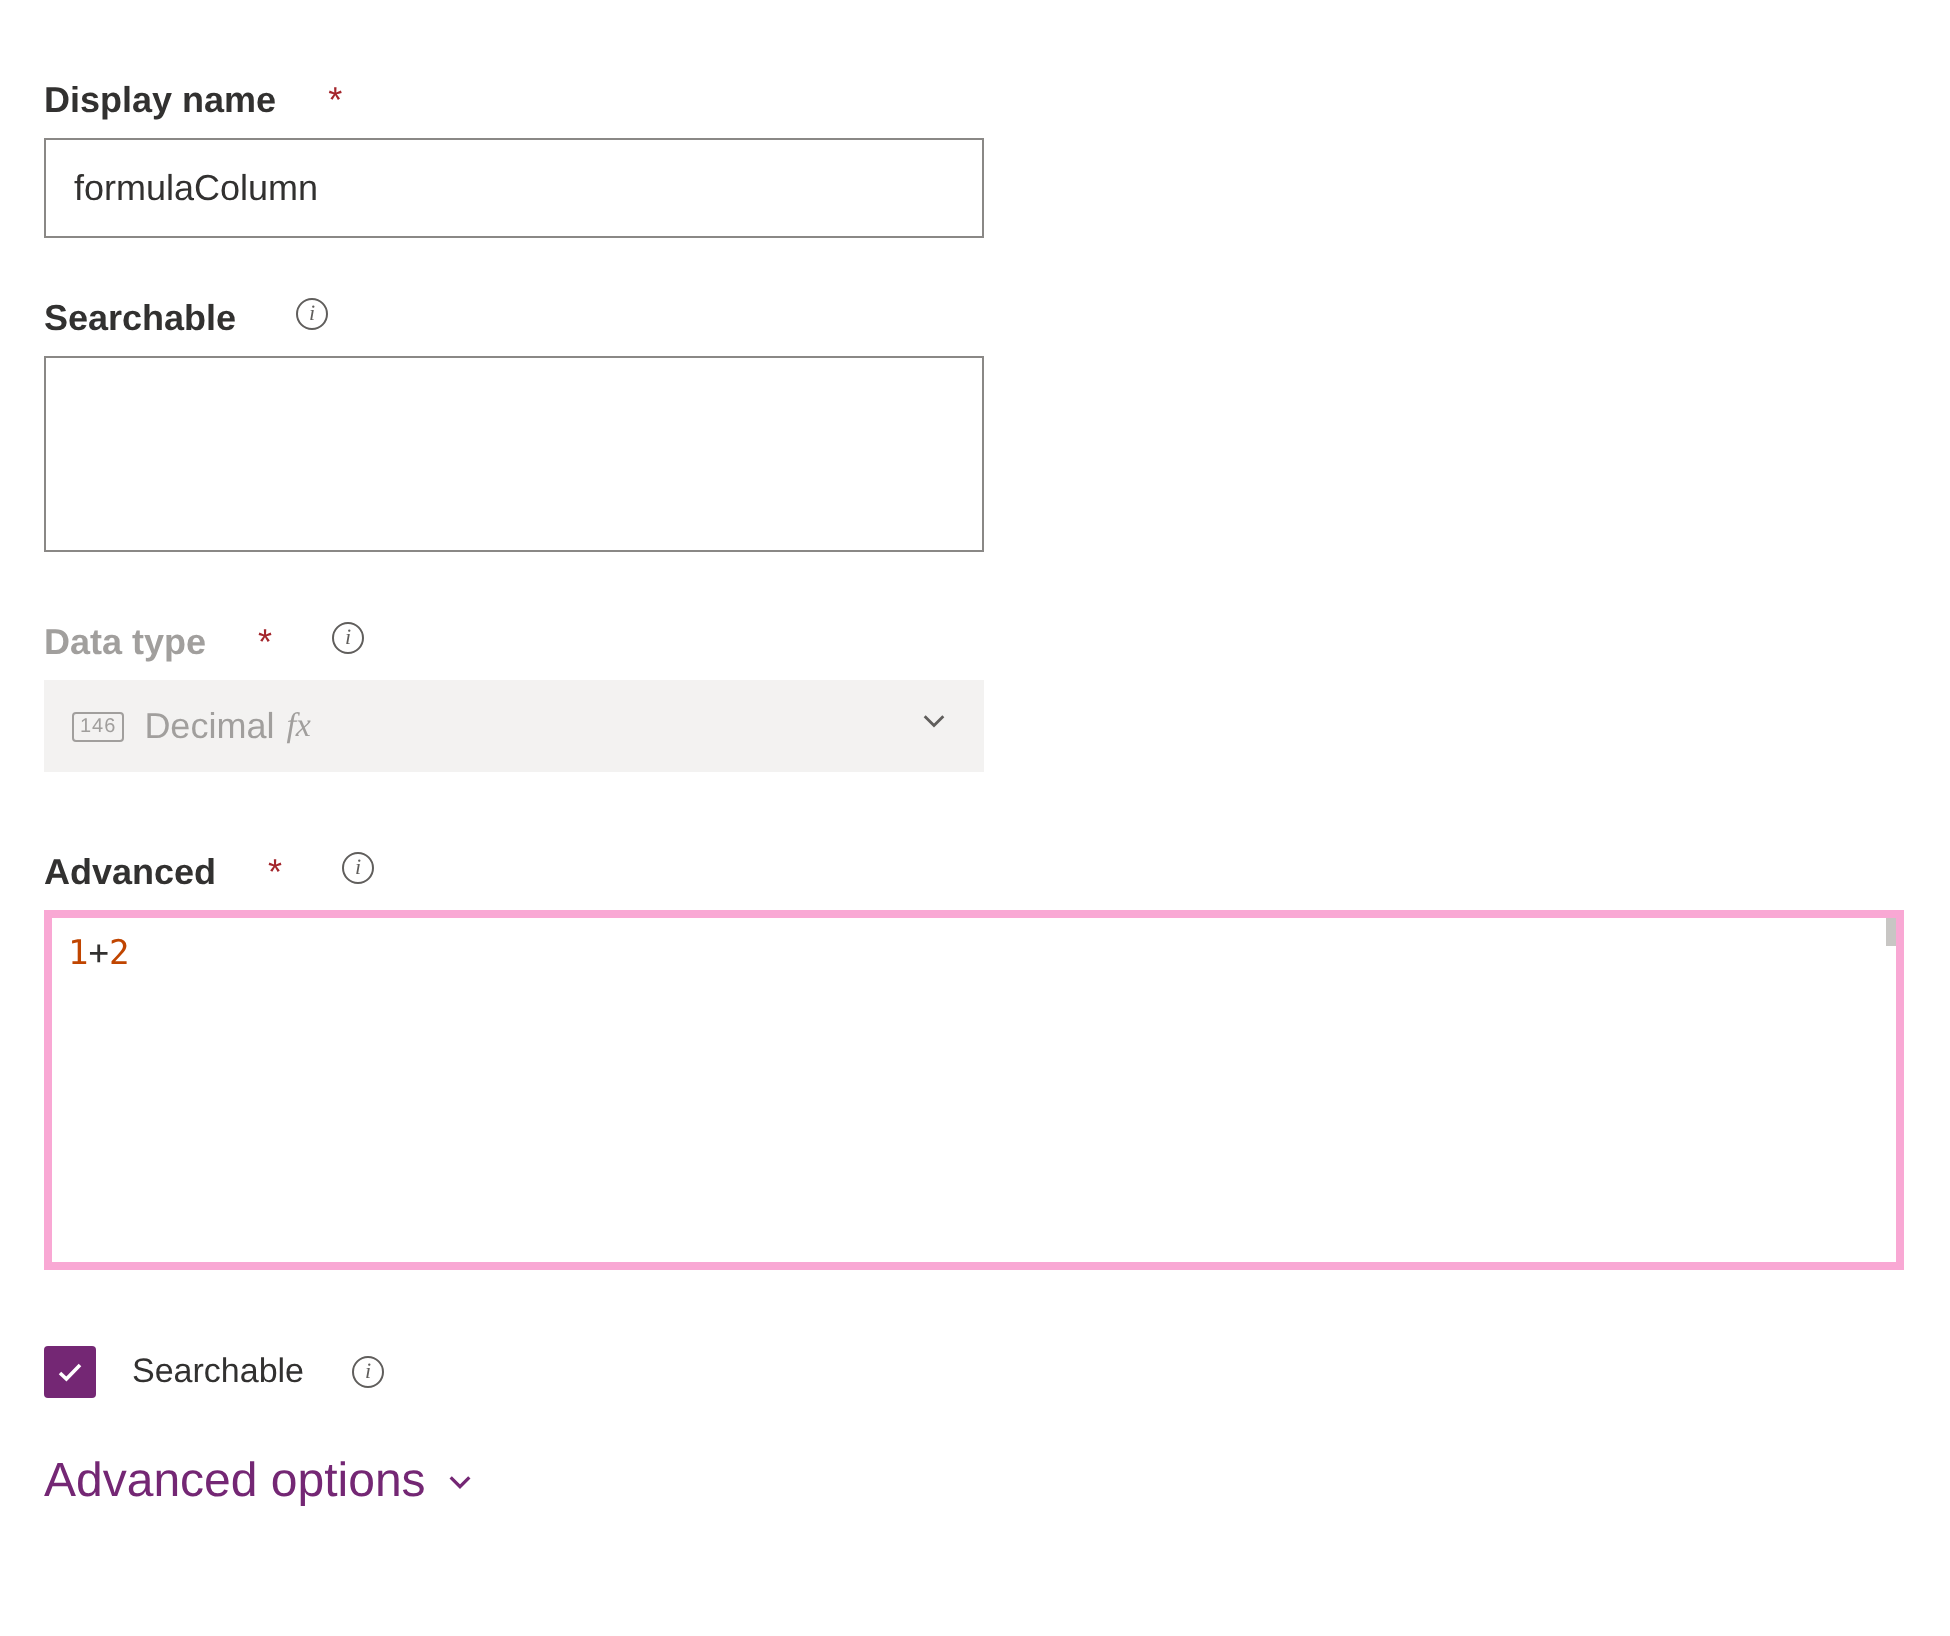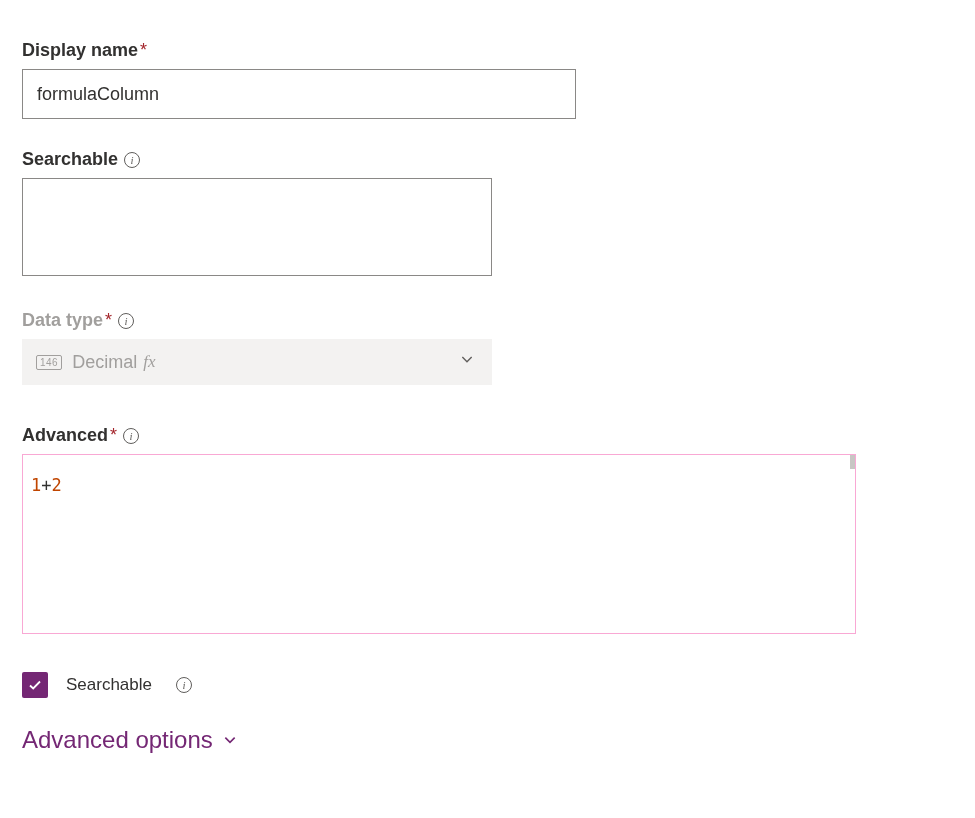--- a/index.html
+++ b/index.html
@@ -6,22 +6,22 @@
     body {
       font-family: "Segoe UI", -apple-system, sans-serif;
       background: #fff;
       padding: 40px 22px;
       width: 975px;
       color: #323130;
     }
     .field-group { margin-bottom: 30px; }
     .label-row {
       display: flex;
-      align-items: center;
-      gap: 0;
+      align-items: flex-start;
+      gap: 24px;
       margin-bottom: 8px;
       font-size: 18px;
       font-weight: 600;
       color: #323130;
     }
     .label-row.disabled { color: #a19f9d; font-weight: 600; }
     .required { color: #a4262c; font-weight: 400; margin-left: 2px; }
     .info-icon {
       width: 16px;
       height: 16px;
@@ -32,21 +32,21 @@
       justify-content: center;
       font-size: 11px;
       font-family: Georgia, serif;
       font-style: italic;
       color: #605e5c;
       cursor: pointer;
       margin-left: 6px;
       font-weight: 400;
     }
     .text-input {
-      width: 554px;
+      width: 470px;
       height: 50px;
       border: 1px solid #8a8886;
       padding: 0 14px;
       font-size: 18px;
       font-family: inherit;
       color: #323130;
       outline: none;
     }
     .textarea-input {
       width: 470px;
@@ -85,24 +85,24 @@
       margin-left: 6px;
       font-size: 17px;
     }
     .dropdown .chevron {
       position: absolute;
       right: 18px;
       top: 50%;
       transform: translateY(-55%);
     }
     .formula-box {
-      width: 834px;
+      width: 930px;
       height: 180px;
-      border: 1px solid #f9a8d4;
-      padding: 20px 8px;
+      border: 4px solid #f9a8d4;
+      padding: 8px 8px;
       font-family: "Segoe UI", Consolas, monospace;
       font-size: 17px;
       position: relative;
       overflow: auto;
     }
     .formula-num { color: #c04500; }
     .formula-op { color: #323130; }
     .checkbox-row {
       display: flex;
       align-items: center;

